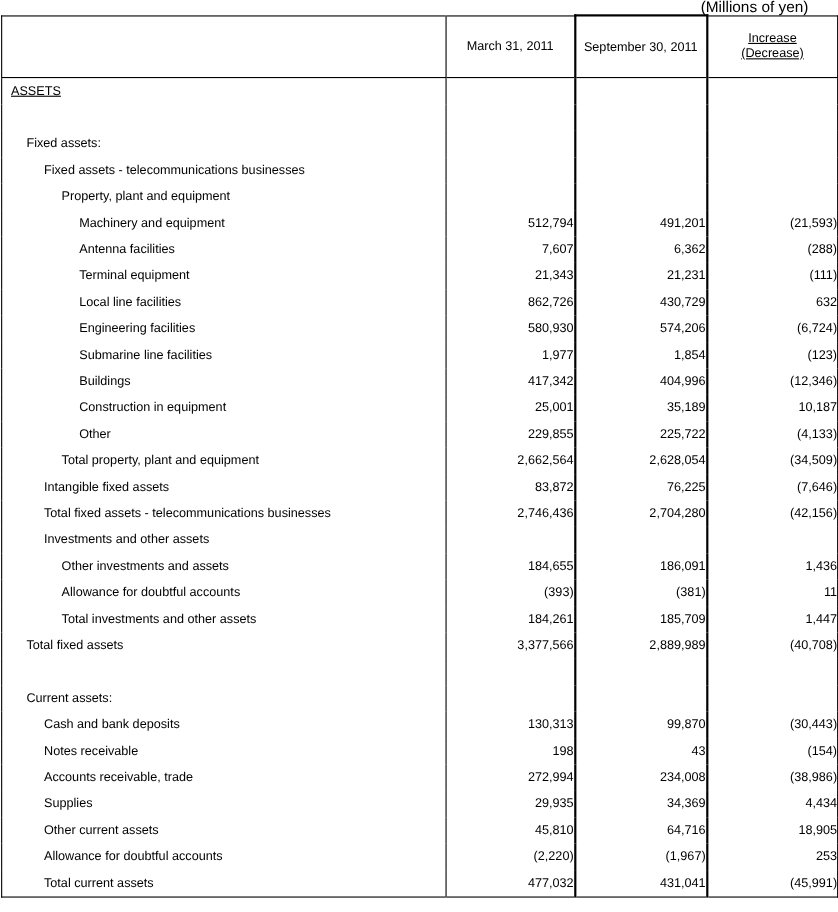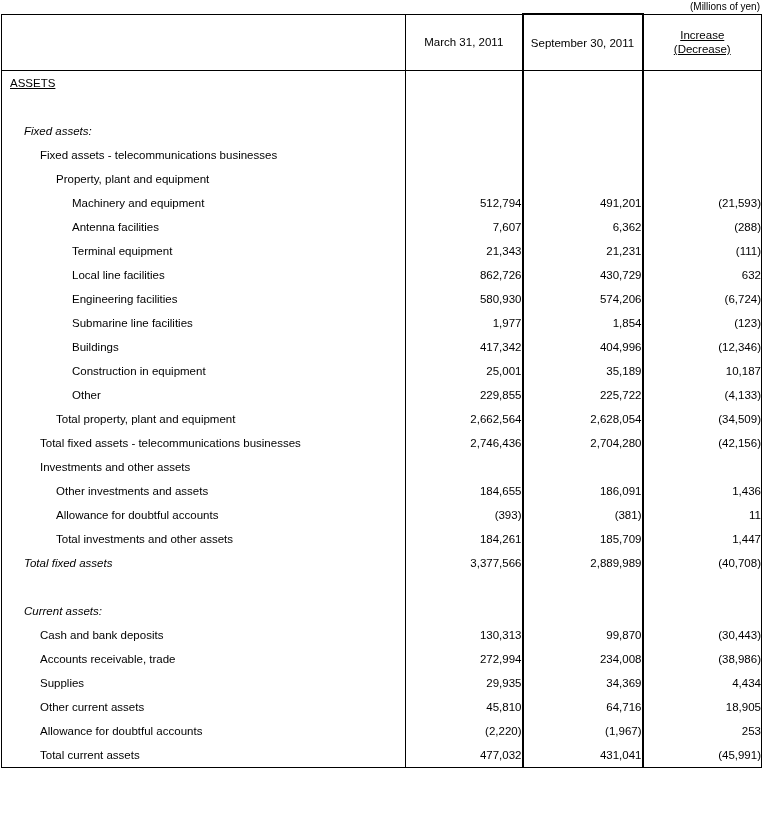--- a/index.html
+++ b/index.html
@@ -19,23 +19,23 @@
     width: 762px;
     height: 829px;
     box-sizing: border-box;
     padding: 0 1px;
   }
 
   
   .units-caption {
     height: 13px;
     line-height: 13px;
-    font-size: 10px;
+    font-size: 14px;
     text-align: right;
-    padding-right: 1px;
+    padding-right: 26px;
     white-space: nowrap;
   }
 
   
   table.bs {
     border-collapse: collapse;
     table-layout: fixed;
     width: 760px;
     border-top: 1px solid #000;
     border-bottom: 1px solid #000;
@@ -86,21 +86,21 @@
     padding-left: 8px;
     text-align: left;
   }
   td.num {
     text-align: right;
     padding-right: 10px;
   }
 
   
   .ind0 { padding-left: 8px  !important; }
-  .ind1 { padding-left: 22px !important; font-style: italic; }
+  .ind1 { padding-left: 22px !important; }
   .ind2 { padding-left: 38px !important; }
   .ind3 { padding-left: 54px !important; }
   .ind4 { padding-left: 70px !important; }
 
   .underline-text {
     text-decoration: underline;
   }
 </style>
 </head>
 <body>
@@ -212,20 +212,26 @@
           <td class="num sep-thick sep-thick-r">225,722</td>
           <td class="num">(4,133)</td>
         </tr>
         <tr class="data-row">
           <td class="lbl ind3">Total property, plant and equipment</td>
           <td class="num sep-thin">2,662,564</td>
           <td class="num sep-thick sep-thick-r">2,628,054</td>
           <td class="num">(34,509)</td>
         </tr>
         <tr class="data-row">
+          <td class="lbl ind2">Intangible fixed assets</td>
+          <td class="num sep-thin">83,872</td>
+          <td class="num sep-thick sep-thick-r">76,225</td>
+          <td class="num">(7,646)</td>
+        </tr>
+        <tr class="data-row">
           <td class="lbl ind2">Total fixed assets - telecommunications businesses</td>
           <td class="num sep-thin">2,746,436</td>
           <td class="num sep-thick sep-thick-r">2,704,280</td>
           <td class="num">(42,156)</td>
         </tr>
         <tr class="data-row">
           <td class="lbl ind2">Investments and other assets</td>
           <td class="num sep-thin"></td>
           <td class="num sep-thick sep-thick-r"></td>
           <td class="num"></td>
@@ -266,20 +272,26 @@
           <td class="num sep-thick sep-thick-r"></td>
           <td class="num"></td>
         </tr>
         <tr class="data-row">
           <td class="lbl ind2">Cash and bank deposits</td>
           <td class="num sep-thin">130,313</td>
           <td class="num sep-thick sep-thick-r">99,870</td>
           <td class="num">(30,443)</td>
         </tr>
         <tr class="data-row">
+          <td class="lbl ind2">Notes receivable</td>
+          <td class="num sep-thin">198</td>
+          <td class="num sep-thick sep-thick-r">43</td>
+          <td class="num">(154)</td>
+        </tr>
+        <tr class="data-row">
           <td class="lbl ind2">Accounts receivable, trade</td>
           <td class="num sep-thin">272,994</td>
           <td class="num sep-thick sep-thick-r">234,008</td>
           <td class="num">(38,986)</td>
         </tr>
         <tr class="data-row">
           <td class="lbl ind2">Supplies</td>
           <td class="num sep-thin">29,935</td>
           <td class="num sep-thick sep-thick-r">34,369</td>
           <td class="num">4,434</td>

